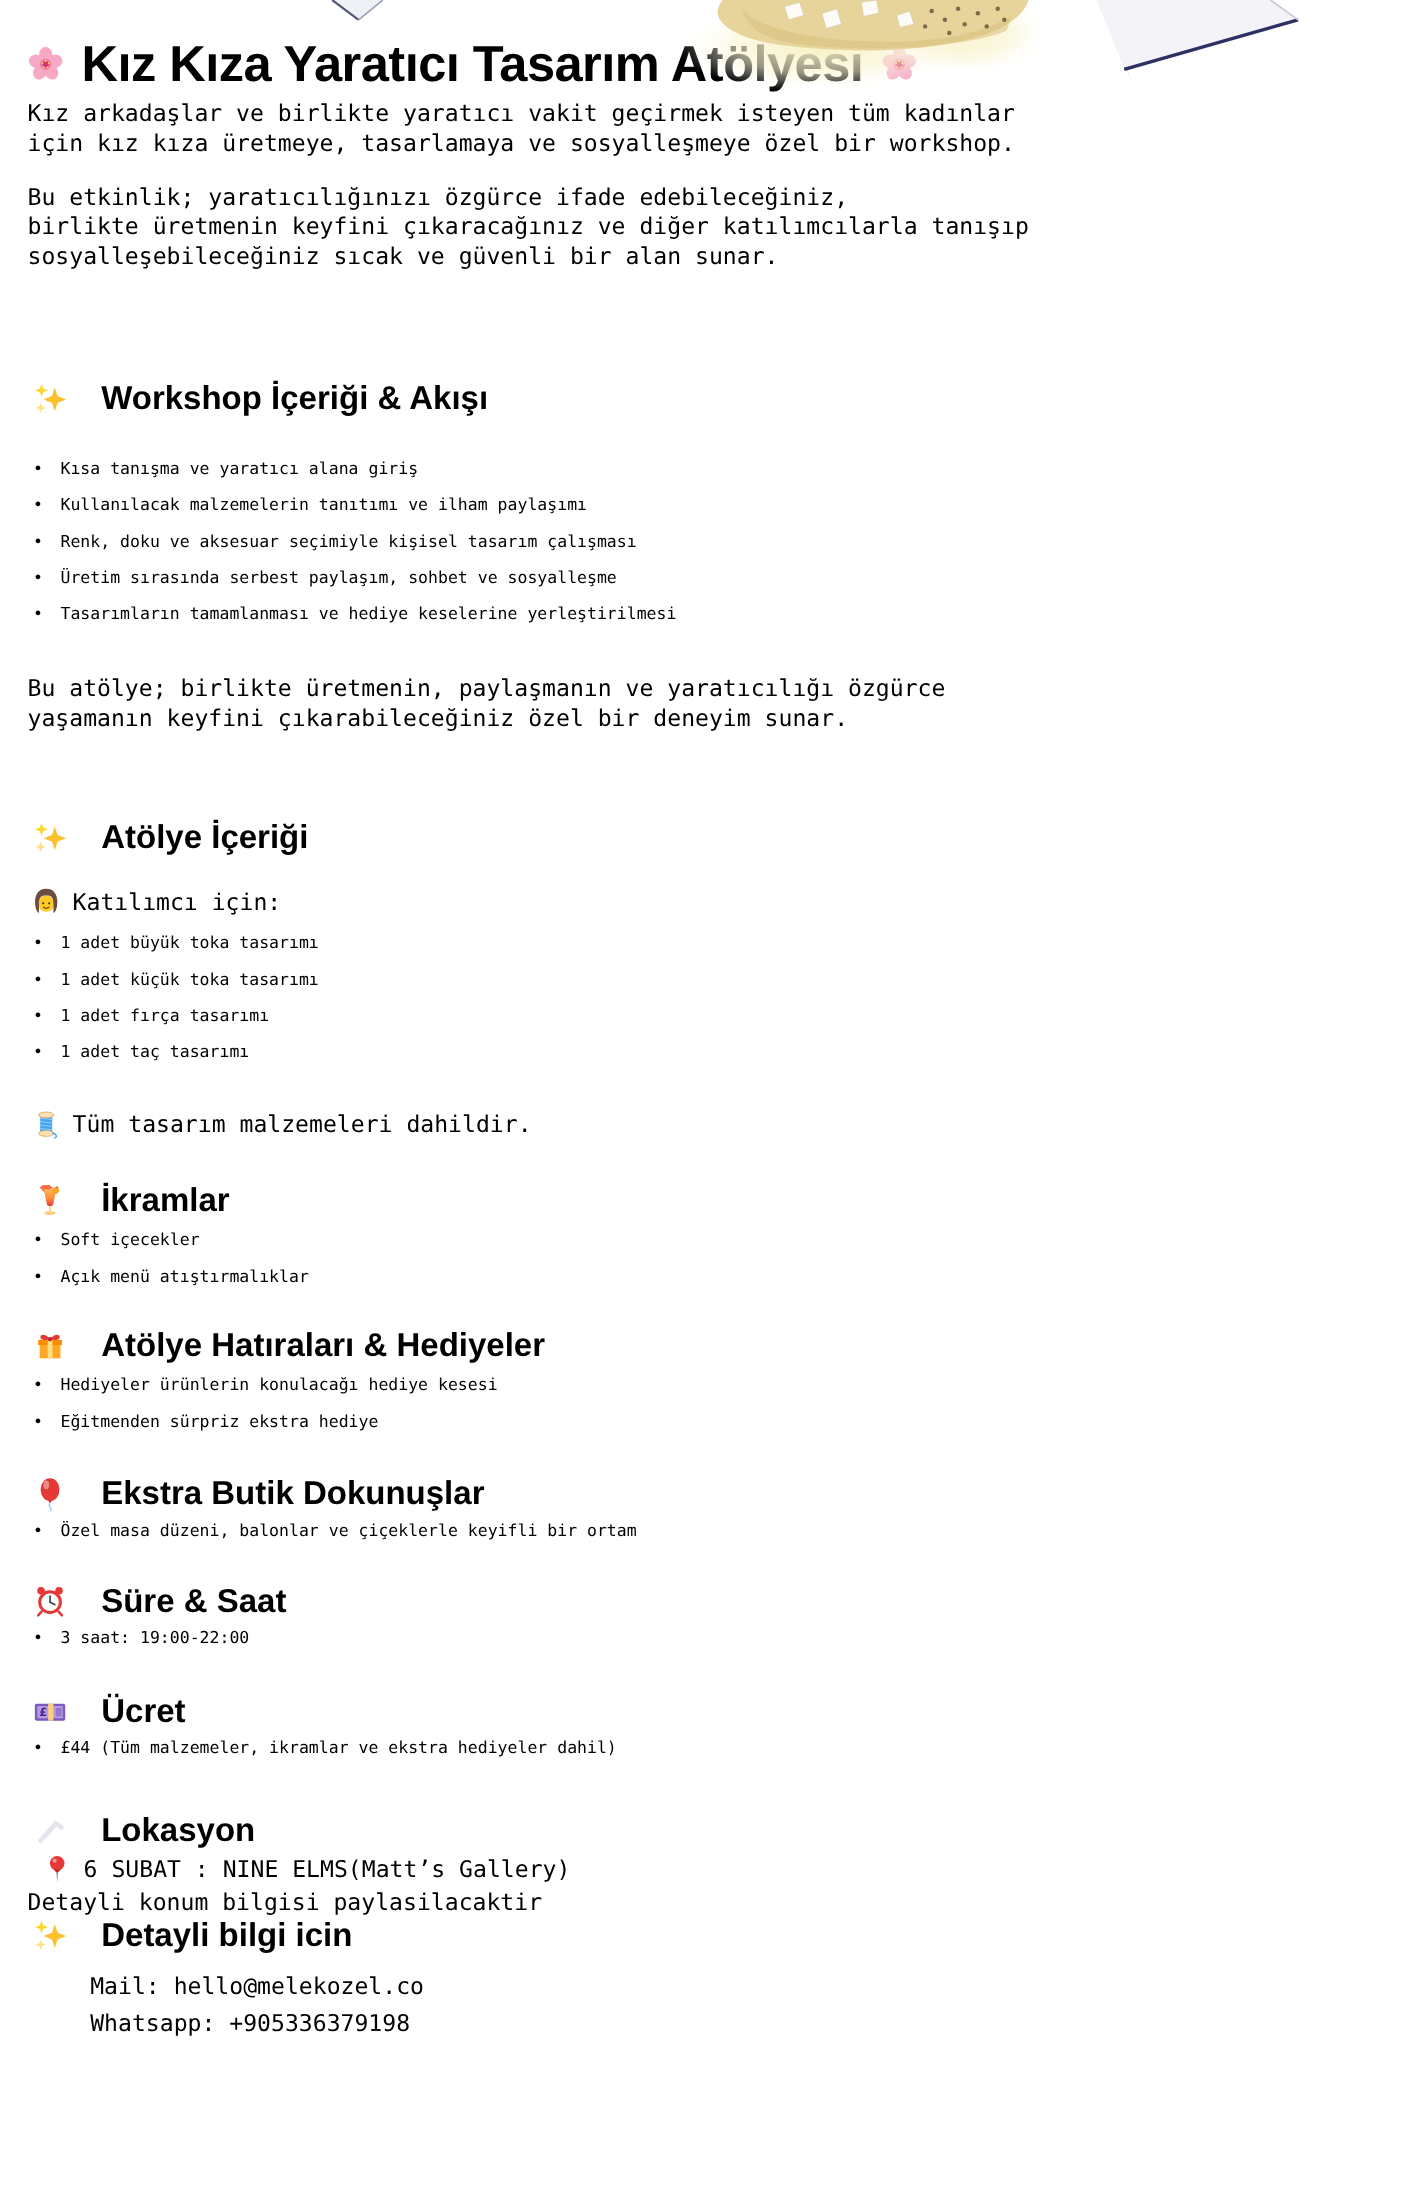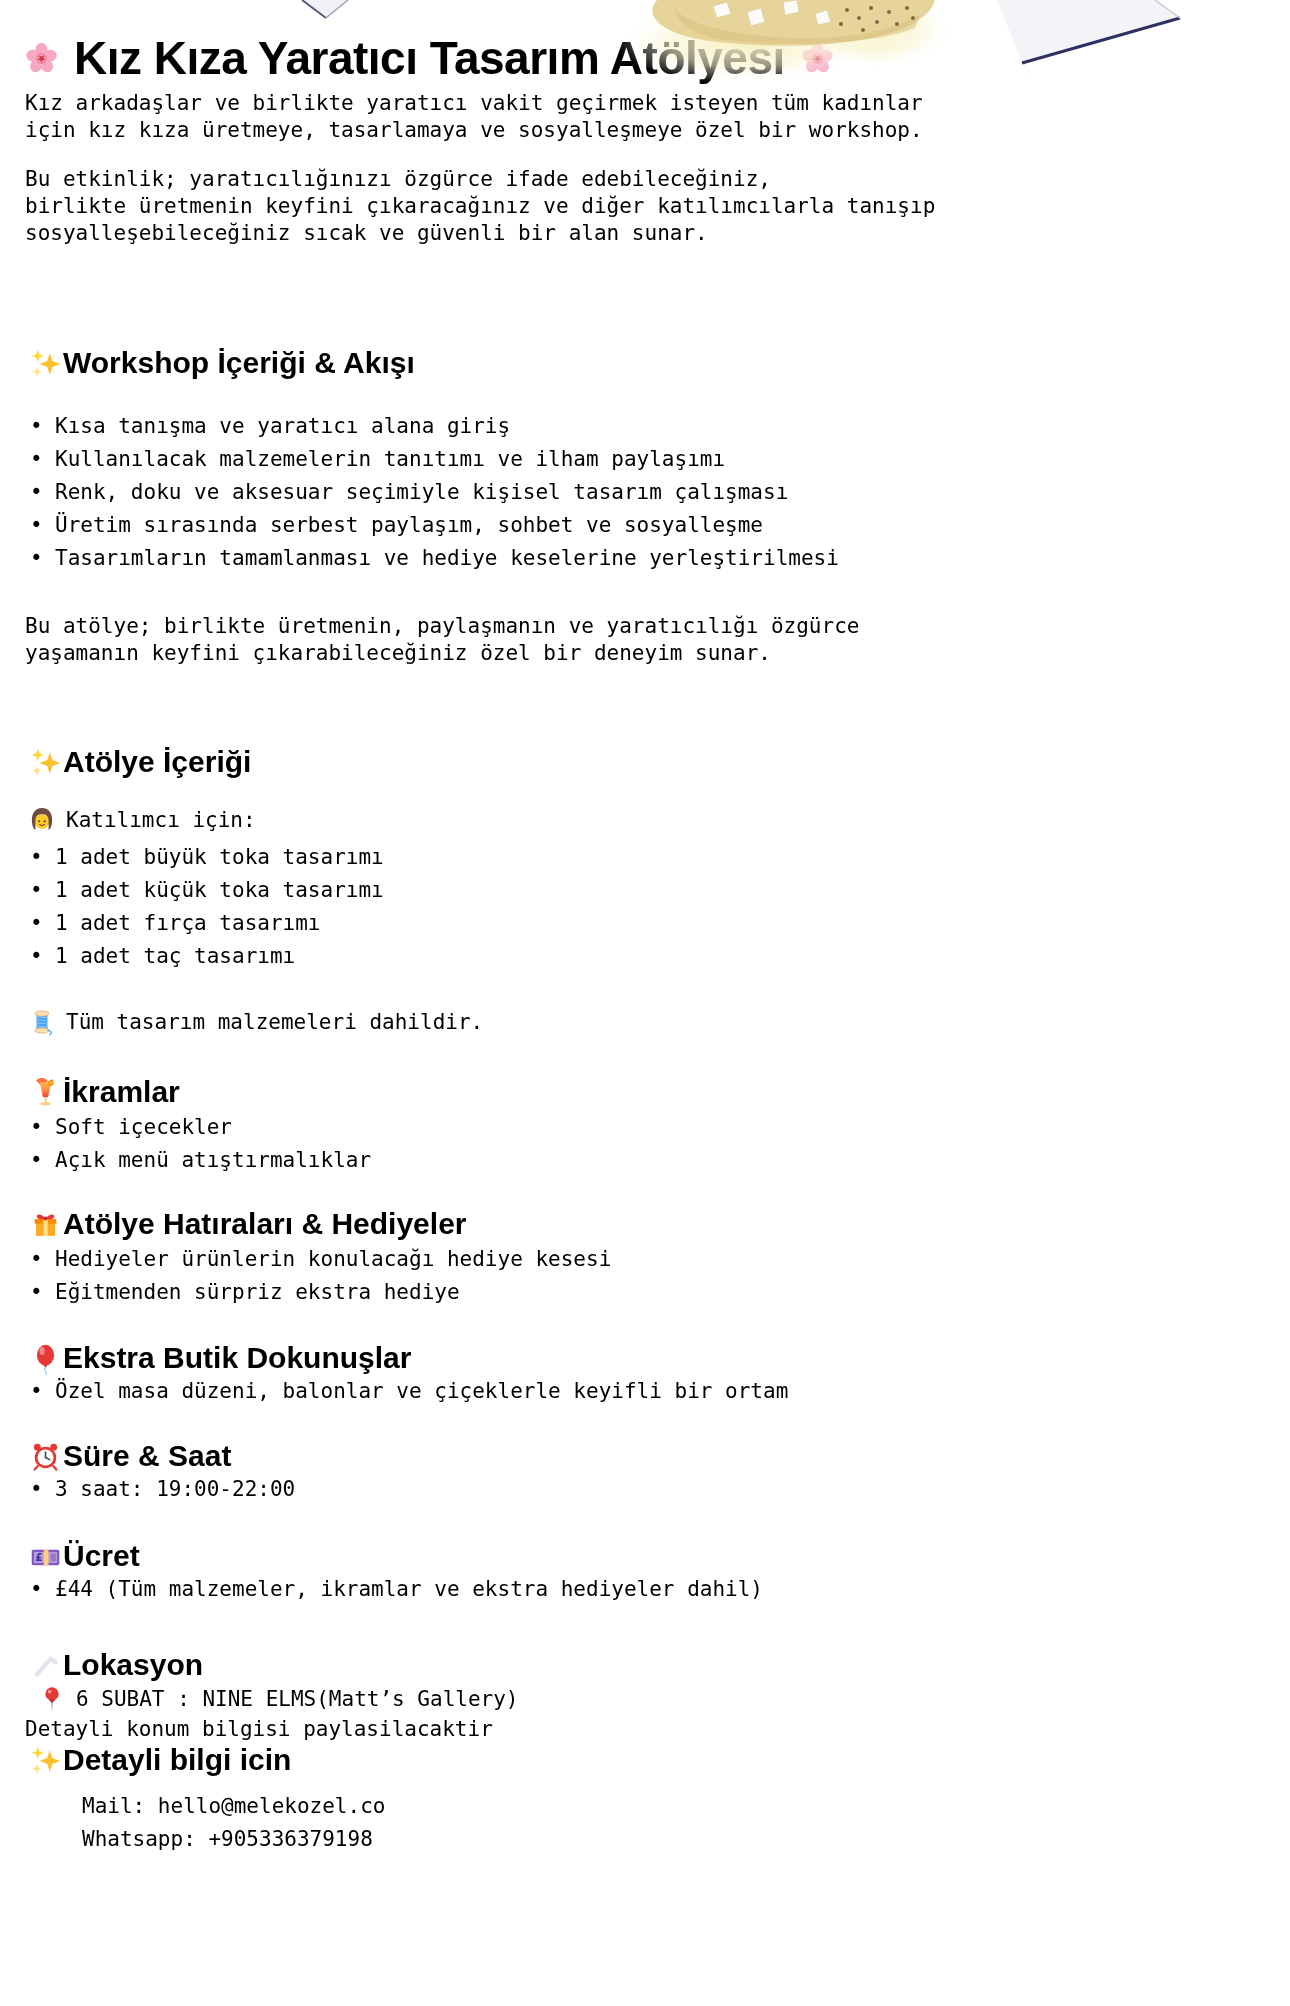--- a/index.html
+++ b/index.html
@@ -23,30 +23,30 @@
     font-family:"Liberation Sans", sans-serif;
     font-weight:700; font-size:46px; letter-spacing:-0.5px; color:#000;
     line-height:1.05; white-space:nowrap;
   }
   .blossom { width:33px; height:33px; flex:0 0 auto; }
 
   
   .body-par { font-size:21px; line-height:27px; white-space:pre-line; }
 
   
-  .heading-row { display:flex; align-items:flex-end; gap:2px; padding-left:5px; }
+  .heading-row { display:flex; align-items:center; gap:31px; padding-left:5px; }
   .heading-row .h-icon { width:31px; height:31px; flex:0 0 auto; }
   .heading-row h2 {
     font-family:"Liberation Sans", sans-serif;
     font-weight:700; font-size:30px; color:#000; white-space:nowrap;
   }
 
   
   ul.bullets { list-style:none; padding-left:5px; }
-  ul.bullets li { font-size:21px; line-height:33px; white-space:nowrap; }
+  ul.bullets li { font-size:15px; line-height:33px; white-space:nowrap; }
   ul.bullets li::before { content:"\2022"; display:inline-block; width:25px; }
 
   
   .icon-row { display:flex; align-items:center; gap:10px; padding-left:3px; }
   .icon-row .b-icon { width:28px; height:28px; flex:0 0 auto; }
   .icon-row .b-text { font-size:21px; line-height:30px; white-space:nowrap; }
 
   .pin-row { padding-left:13px; }
   .plain-line { font-size:21px; line-height:27px; white-space:nowrap; }
   .indent-82 { padding-left:57px; }

